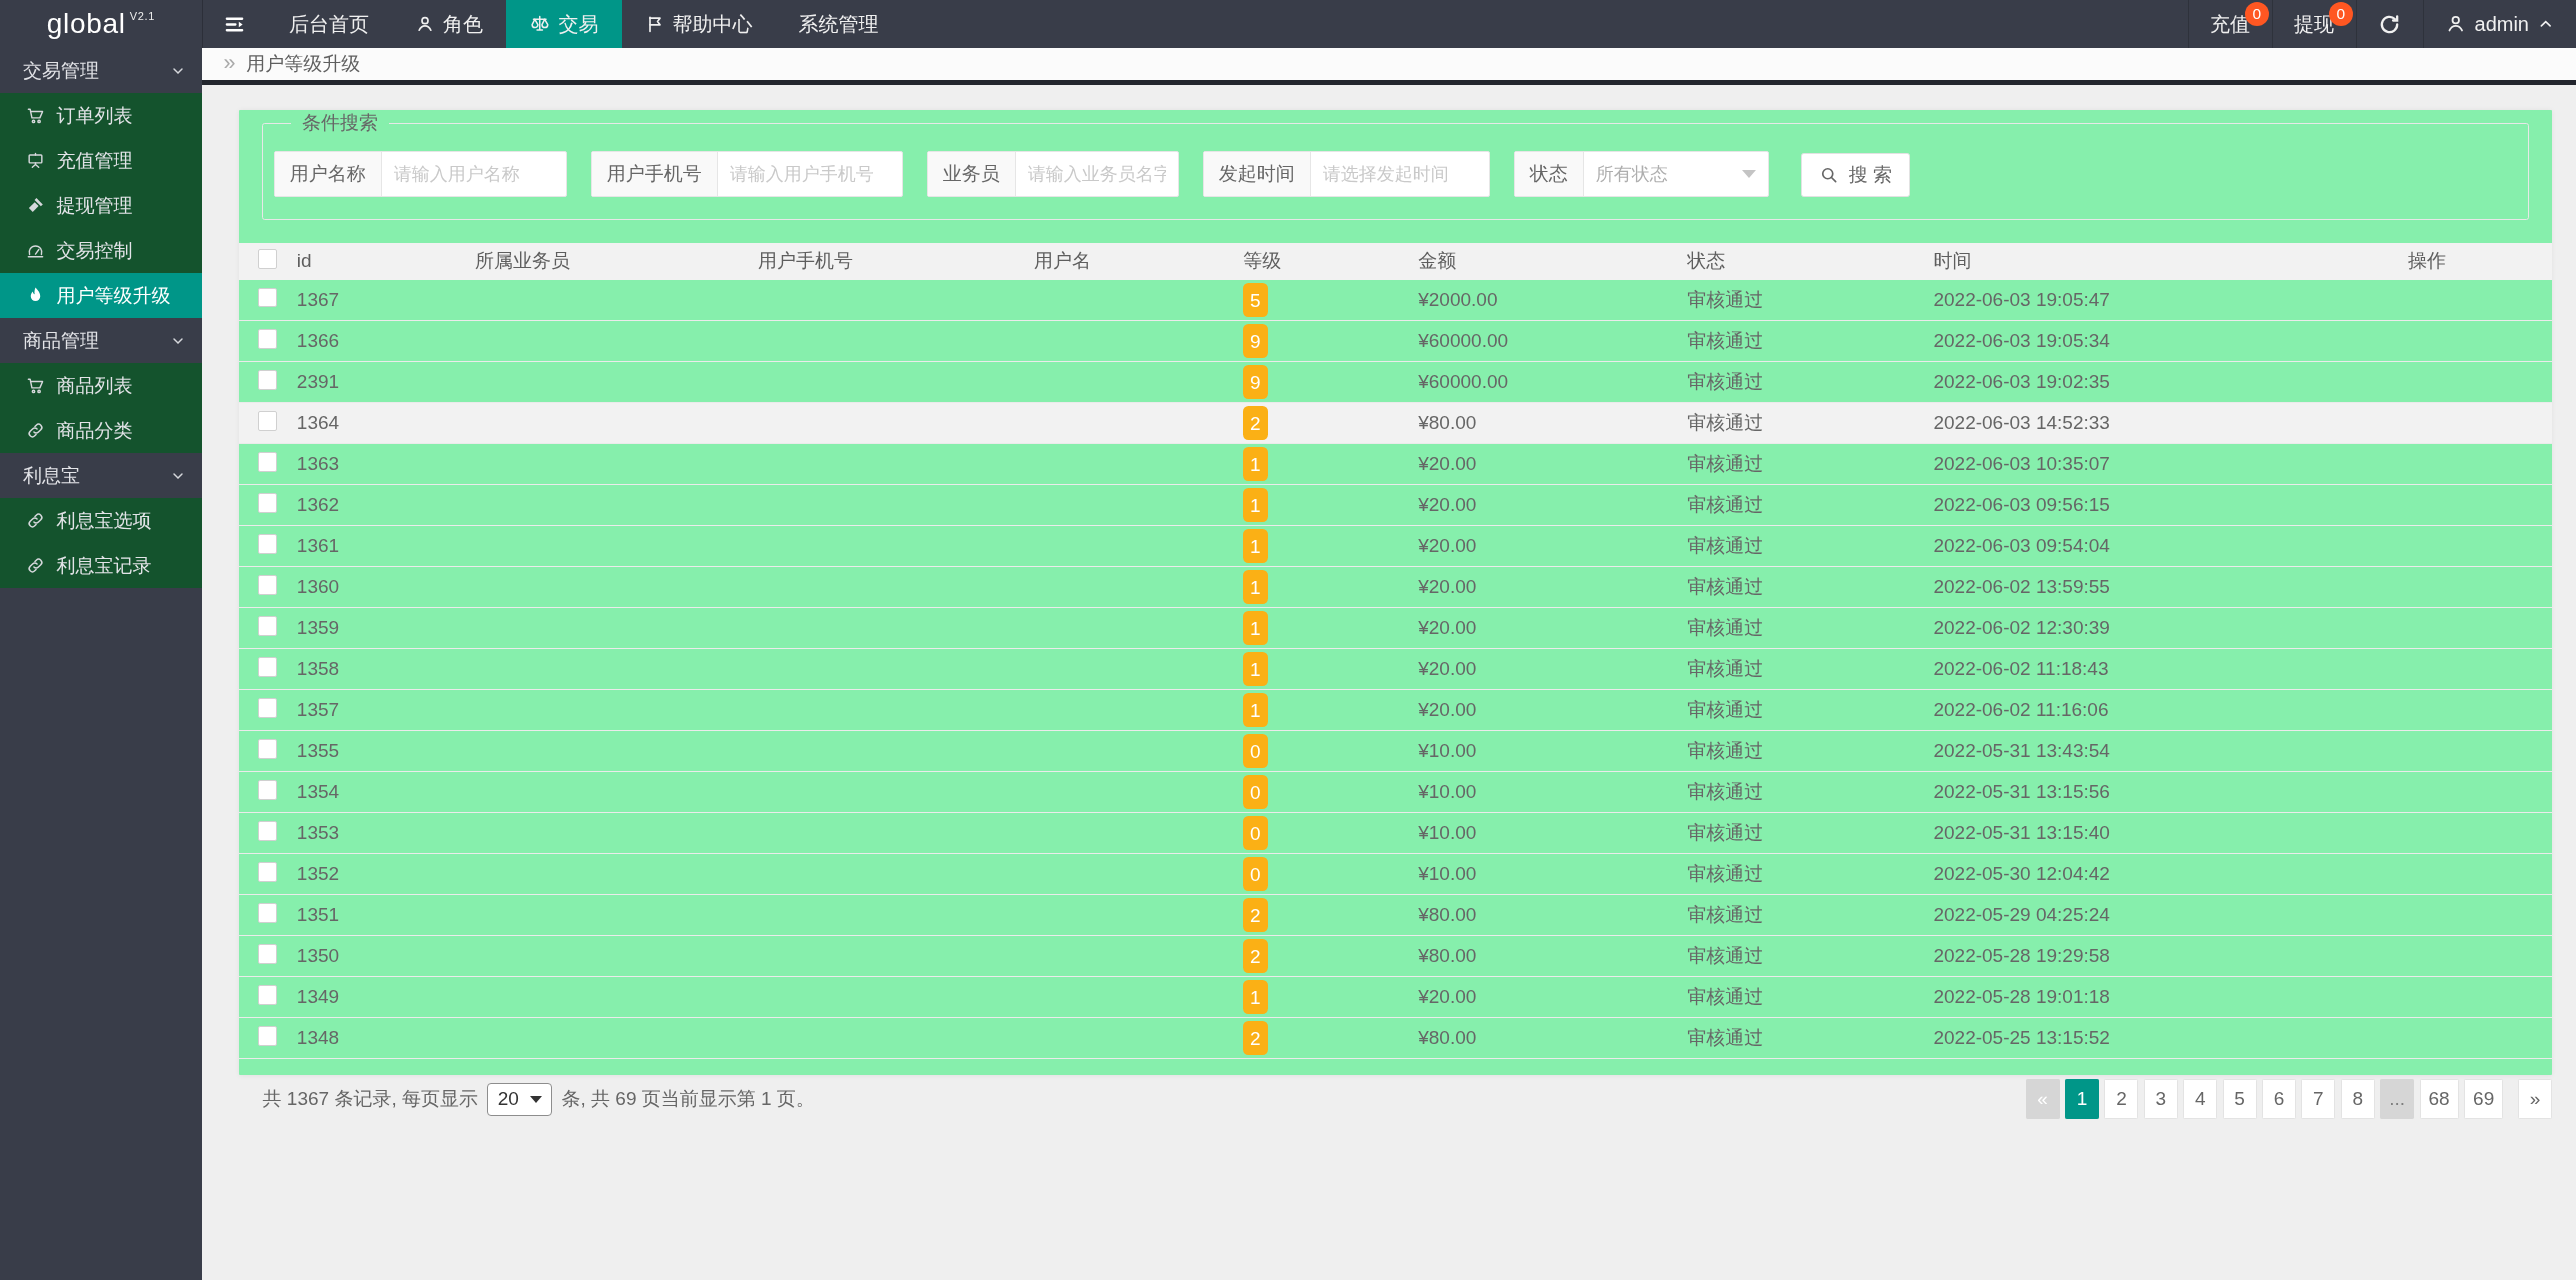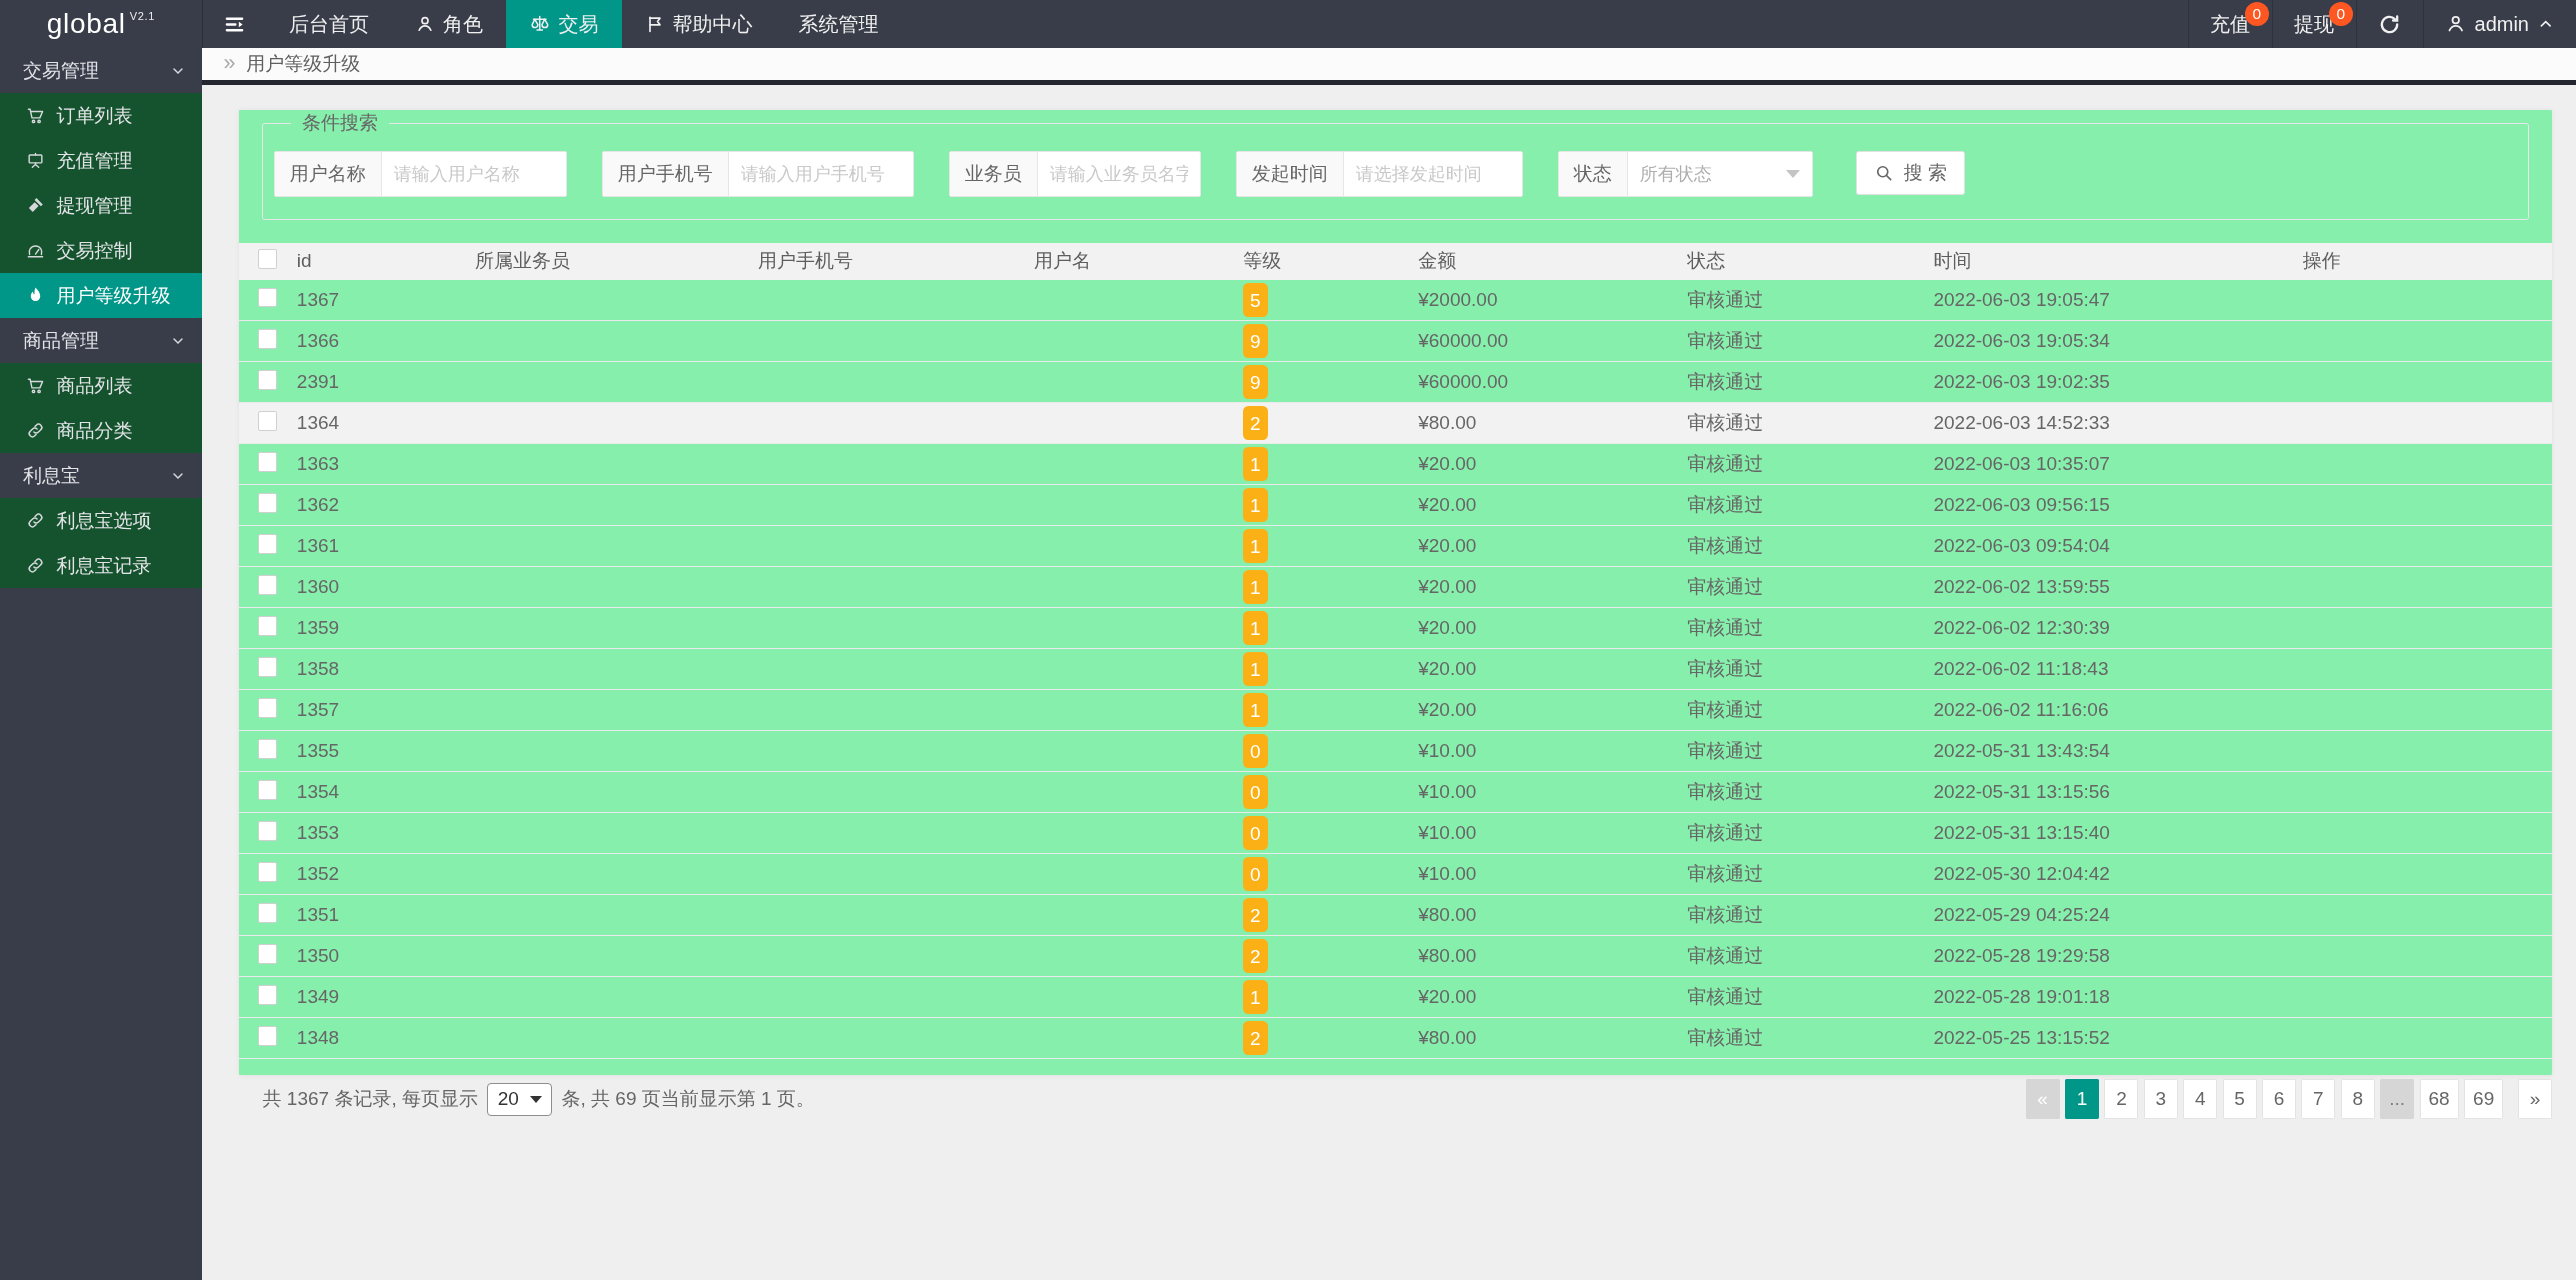--- a/index.html
+++ b/index.html
@@ -35,35 +35,35 @@
   
   .main{position:absolute;left:202px;top:48px;right:0;bottom:0;background:#efefef;}
   .breadcrumb{height:32px;background:#fbfbfb;display:flex;align-items:center;gap:10.8px;padding-left:21.5px;font-size:19px;color:#5f5f5f;}
   .breadcrumb .sep{color:#aaa;font-size:21.5px;line-height:1;}
   .dark-strip{height:4.7px;background:#23262e;}
   .card{margin:25.6px 24px 0 37px;height:965px;background:#86efac;border-radius:1px;box-shadow:0 0.7px 5.4px rgba(0,0,0,.06);position:relative;box-sizing:border-box;}
 
   
   fieldset.search{margin:17.5px 23px 0;border:0.7px solid #e8e8e8;border-radius:2.7px;padding:15px 13.5px 21.5px 10.8px;}
   fieldset.search legend{margin-left:17.5px;padding:0 10.8px;font-size:19px;color:#666;}
-  .filters{display:flex;align-items:flex-start;gap:35px;flex-wrap:nowrap;}
+  .filters{display:flex;align-items:flex-end;gap:24px;flex-wrap:nowrap;}
   .fgroup{display:flex;align-items:stretch;height:44px;border:0.7px solid #e6e6e6;border-radius:2px;background:#fff;}
   .flabel{display:flex;align-items:center;padding:0 15px;background:#f9f9f9;border-right:0.7px solid #e6e6e6;font-size:19px;color:#666;white-space:nowrap;}
   .fgroup input{border:none;outline:none;padding:0 12px;font-size:18px;color:#333;width:160px;background:transparent;font-family:inherit;}
   .fgroup input::placeholder{color:#c9c9c9;}
   .fvalue{display:flex;align-items:center;width:160px;padding:0 12px;font-size:18px;color:#aeaeae;position:relative;}
   .fvalue .caret{position:absolute;right:12px;width:0;height:0;border-left:7.4px solid transparent;border-right:7.4px solid transparent;border-top:8.8px solid #c4c4c4;}
   .search-btn{height:44px;box-sizing:border-box;display:flex;align-items:center;gap:9.4px;padding:0 17.5px;border:0.7px solid #e2e2e2;border-radius:2.7px;background:#fff;font-size:19px;color:#666;margin-left:8px;cursor:pointer;}
   .search-btn .icn{color:#666;}
 
   
   table{width:100%;border-collapse:collapse;table-layout:fixed;margin-top:23px;}
   thead tr{background:#f2f2f2;height:37px;}
   th{font-weight:normal;font-size:19px;color:#5e5e5e;text-align:left;padding-left:10.8px;}
-  th.c-op{padding-left:0;}
+  th.c-op{text-align:center;padding-left:0;}
   tbody tr{height:41px;}
   td{border-bottom:0.7px solid #ebebeb;font-size:19px;color:#666;padding-left:10.8px;}
   tr.hl td{background:#f2f2f2;}
   .cb{width:17.5px;height:17.5px;border:0.7px solid #d0d0d0;border-radius:2px;background:#fff;display:inline-block;margin-left:8px;cursor:pointer;}
   .lvl{display:inline-block;min-width:15px;padding:7.4px 4.7px;background:#fbb015;color:#fff;border-radius:5.4px;font-size:19px;line-height:1;text-align:center;}
 
   
   .tfoot{display:flex;align-items:center;margin-top:20px;padding-left:23.6px;}
   .recinfo{display:flex;align-items:center;gap:9.4px;font-size:19px;color:#666;}
   .psel{display:inline-flex;align-items:center;gap:10.8px;border:0.7px solid #8d8d8d;border-radius:4px;height:31px;padding:0 9.4px;font-size:19px;color:#333;cursor:pointer;background:#fff;}

